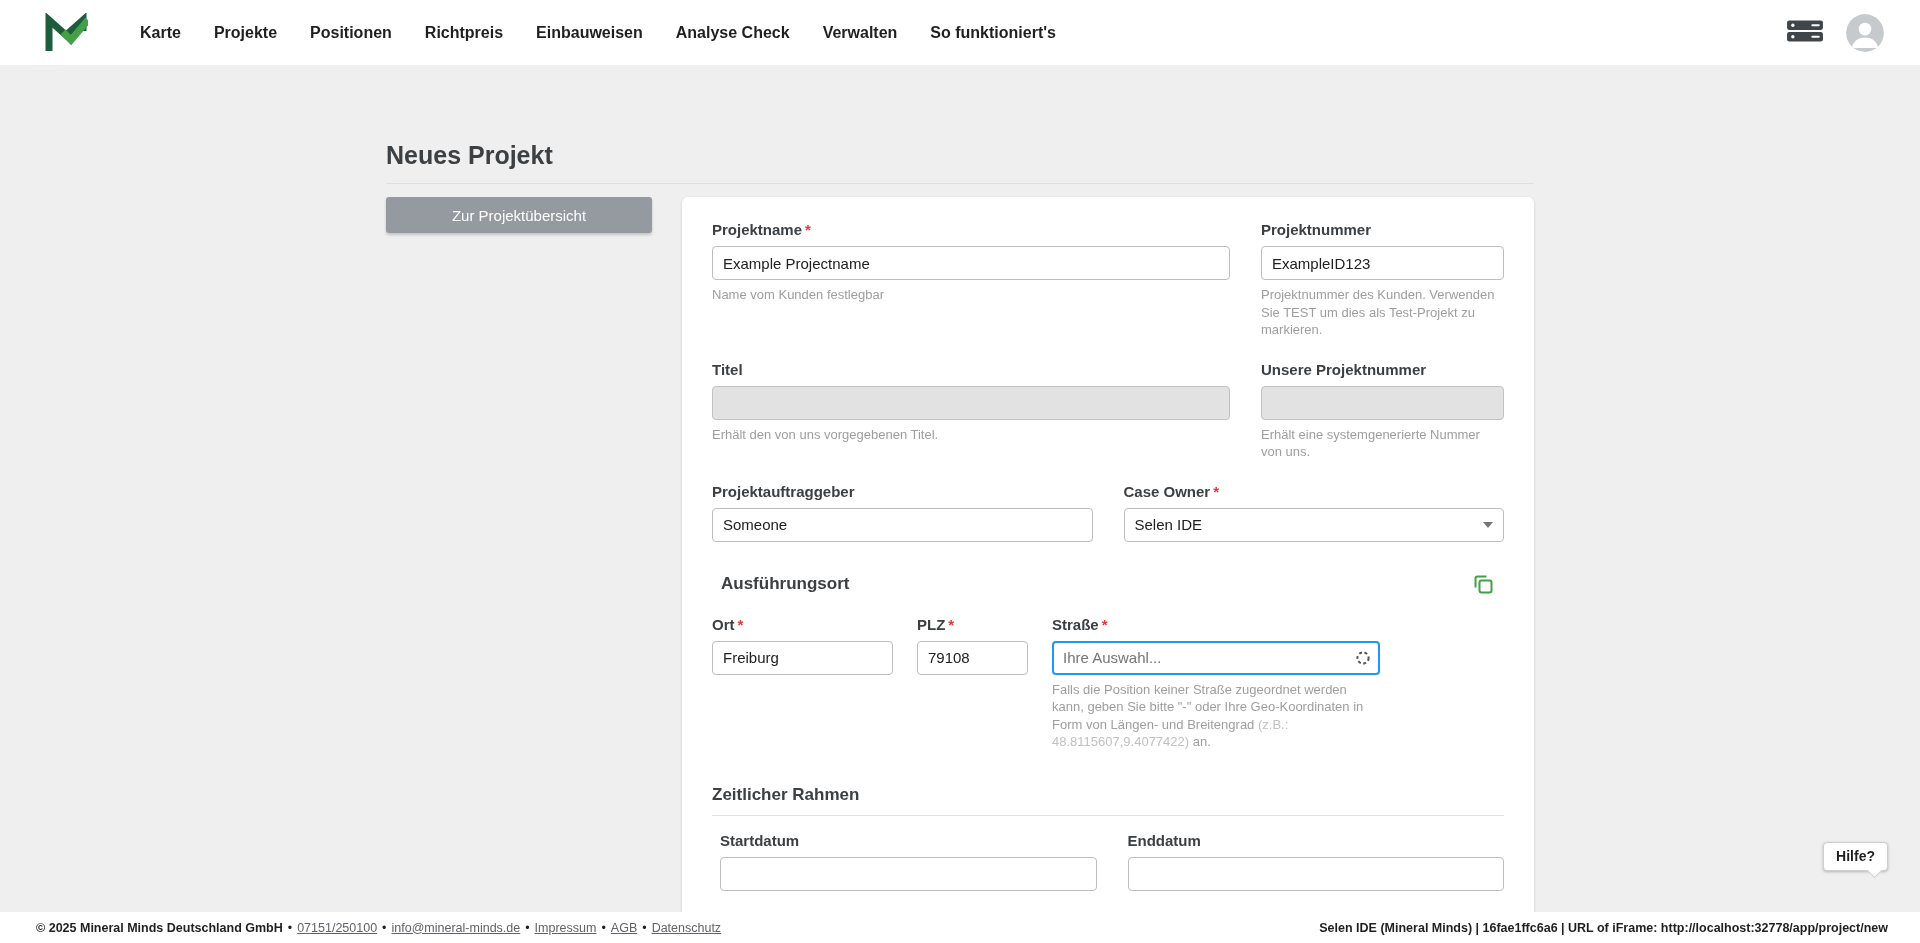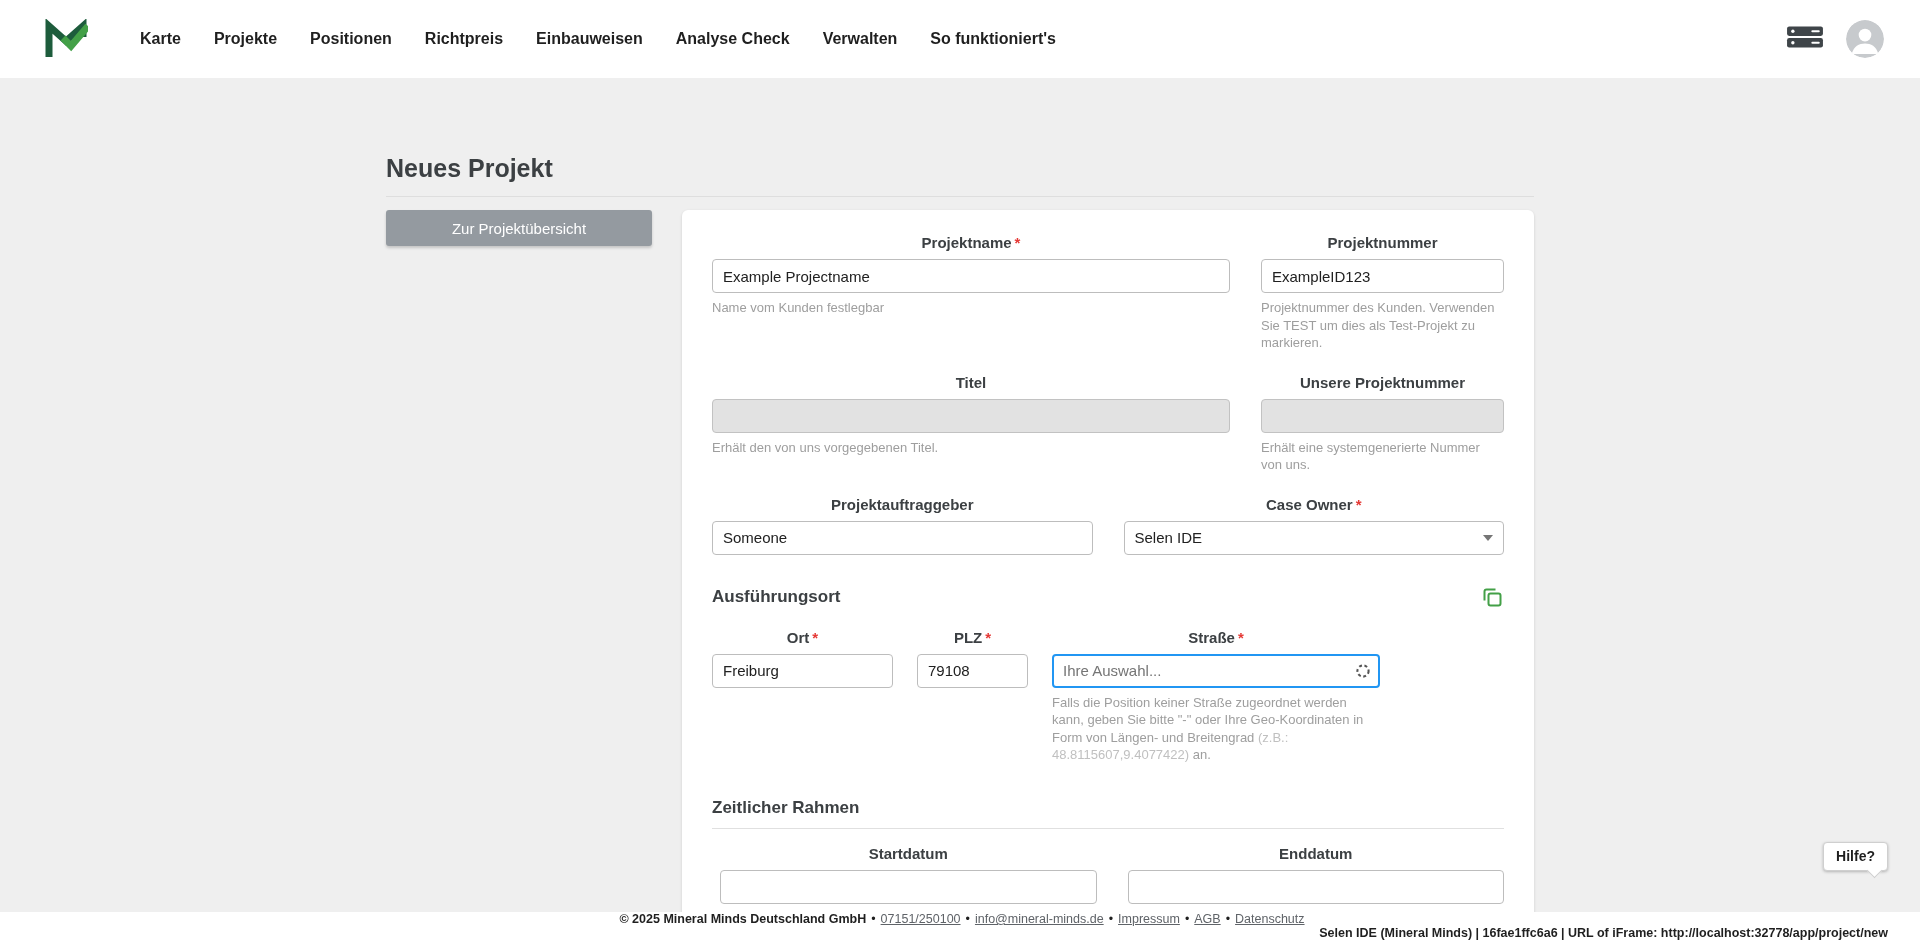--- a/index.html
+++ b/index.html
@@ -7,21 +7,21 @@
   body {
     font-family:"Liberation Sans","DejaVu Sans",sans-serif;
     background:#efefef;
     position:relative;
     overflow:hidden;
     color:#212121;
   }
 
   
   .topnav {
-    height:78px; background:#ffffff;
+    height:65px; background:#ffffff;
     display:flex; align-items:center;
     padding:0 36px 0 44px;
   }
   .logo { width:44px; height:40px; margin-right:52px; cursor:pointer; flex:0 0 auto; }
   .nav-items { display:flex; align-items:center; gap:33px; }
   .nav-item { font-size:16px; font-weight:600; color:#1f1f1f; cursor:pointer; white-space:nowrap; }
   .nav-right { margin-left:auto; display:flex; align-items:center; gap:22px; }
   .server-icon { cursor:pointer; }
   .avatar { width:38px; height:38px; border-radius:50%; overflow:hidden; cursor:pointer; }
 
@@ -51,21 +51,21 @@
     box-shadow:0 1px 3px rgba(0,0,0,.14);
   }
 
   
   .row { display:grid; gap:31px; }
   .row-wide  { grid-template-columns:518fr 243fr; margin-bottom:22px; }
   .row-half  { grid-template-columns:1fr 1fr; margin-bottom:16px; }
   .row-addr  { grid-template-columns:181px 111px 328px 1fr; gap:24px; }
   .row-dates { grid-template-columns:1fr 1fr;margin-left:8px; }
 
-  .f-label { display:block; font-size:15px; font-weight:700; color:#3c4043; margin-bottom:7px; line-height:18px;text-align:center; }
+  .f-label { display:block; font-size:15px; font-weight:700; color:#3c4043; margin-bottom:7px; line-height:18px; }
   .req { color:#e53935; margin-left:3px; font-weight:700; }
   .input {
     width:100%; height:34px;
     border:1px solid #bdbdbd; border-radius:4px;
     padding:0 10px; font-size:15px; color:#212121;
     background:#ffffff; font-family:inherit;
     outline:none;
   }
   .input::placeholder { color:#757575; }
   .input.disabled, .input:disabled { background:#e2e2e2; border-color:#c2c2c2; }
@@ -91,21 +91,21 @@
   }
   .caret {
     width:0; height:0;
     border-left:5px solid transparent;
     border-right:5px solid transparent;
     border-top:6px solid #757575;
   }
 
   .section-head {
     display:flex; align-items:center; justify-content:space-between;
-    margin:30px 0 20px;
+    margin:30px 9px 20px;
   }
   .section-title { font-size:17px; font-weight:700; color:#3c4043; }
   .copy-btn { cursor:pointer; display:flex; }
   .section-head-plain { margin:34px 0 0;align-items:flex-end; }
   .section-rule { border:none; border-top:1px solid #e0e0e0; margin:10px 0 16px; }
 
   
   .help-btn {
     position:absolute; right:32px; bottom:72px;
     background:#ffffff; border:1px solid #cfcfcf; border-radius:4px;
@@ -121,21 +121,20 @@
     border-right:1px solid #cfcfcf; border-bottom:1px solid #cfcfcf;
   }
 
   
   .footer {
     position:absolute; left:0; right:0; bottom:0; height:31px;
     background:#ffffff;
     display:flex; align-items:center;
     padding:0 32px 0 36px;
     font-size:12.5px;
-    flex-direction:column;
   }
   .footer-left { display:flex; align-items:center; gap:5px; white-space:nowrap; }
   .f-copy { font-weight:700; color:#1f1f1f; }
   .f-sep { color:#1f1f1f; }
   .f-link { color:#5f6368; text-decoration:underline; cursor:pointer; }
   .footer-right { margin-left:auto; font-weight:700; color:#1f1f1f; white-space:nowrap; }
 </style>
 </head>
 <body>
 

